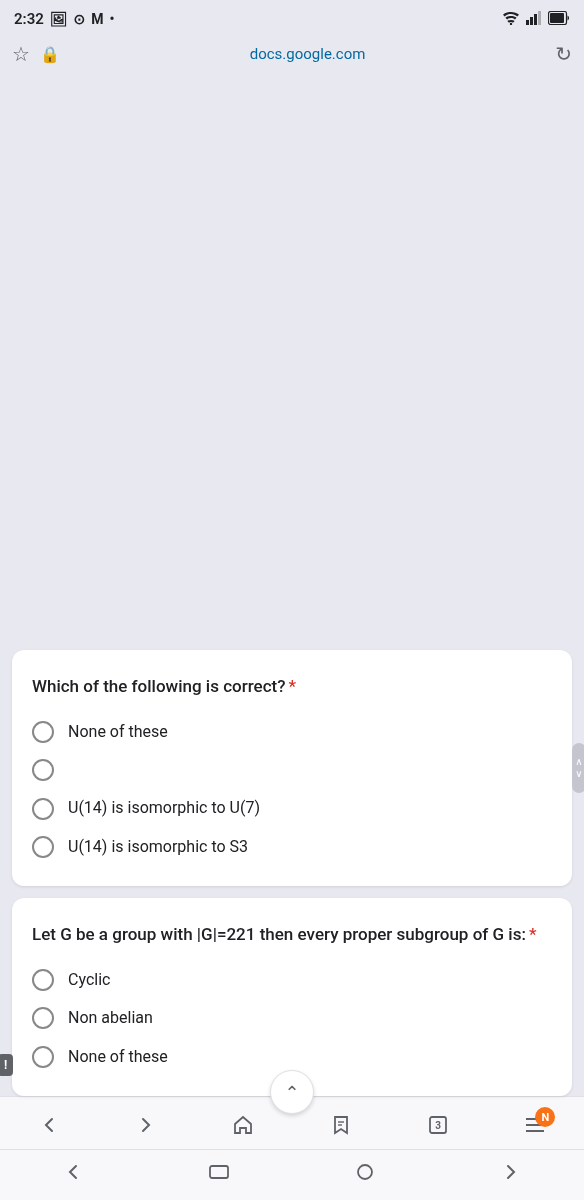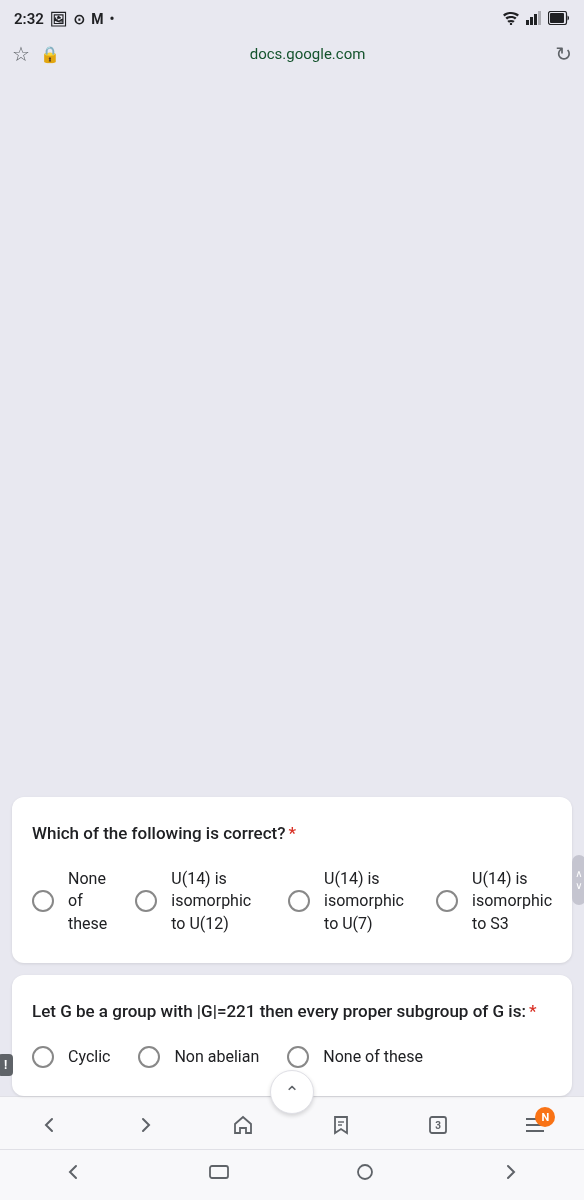--- a/index.html
+++ b/index.html
@@ -50,21 +50,21 @@
       gap: 10px;
     }
     .browser-bar-icon {
       font-size: 20px;
       color: #5f6368;
     }
     .browser-url {
       flex: 1;
       text-align: center;
       font-size: 15px;
-      color: #14532d;
+      color: #0369a1;
     }
     .browser-reload {
       font-size: 20px;
       color: #5f6368;
     }
 
     
     .page-content {
       flex: 1;
       background: #e8e8f0;
@@ -91,22 +91,22 @@
       margin-bottom: 22px;
       line-height: 1.45;
     }
     .required-star {
       color: #d93025;
       margin-left: 3px;
     }
 
     .options-list {
       display: flex;
-      flex-direction: row;
-      gap: 28px;
+      flex-direction: column;
+      gap: 16px;
     }
 
     .option-item {
       display: flex;
       align-items: center;
       gap: 14px;
       cursor: pointer;
     }
 
     .radio-circle {
@@ -304,21 +304,20 @@
       </div>
       <div class="options-list">
 
         <div class="option-item">
           <div class="radio-circle"></div>
           <span class="option-label">None of these</span>
         </div>
 
         <div class="option-item">
           <div class="radio-circle"></div>
-          <span class="option-label">U(14) is isomorphic to U(12)</span>
         </div>
 
         <div class="option-item">
           <div class="radio-circle"></div>
           <span class="option-label">U(14) is isomorphic to U(7)</span>
         </div>
 
         <div class="option-item">
           <div class="radio-circle"></div>
           <span class="option-label">U(14) is isomorphic to S3</span>

